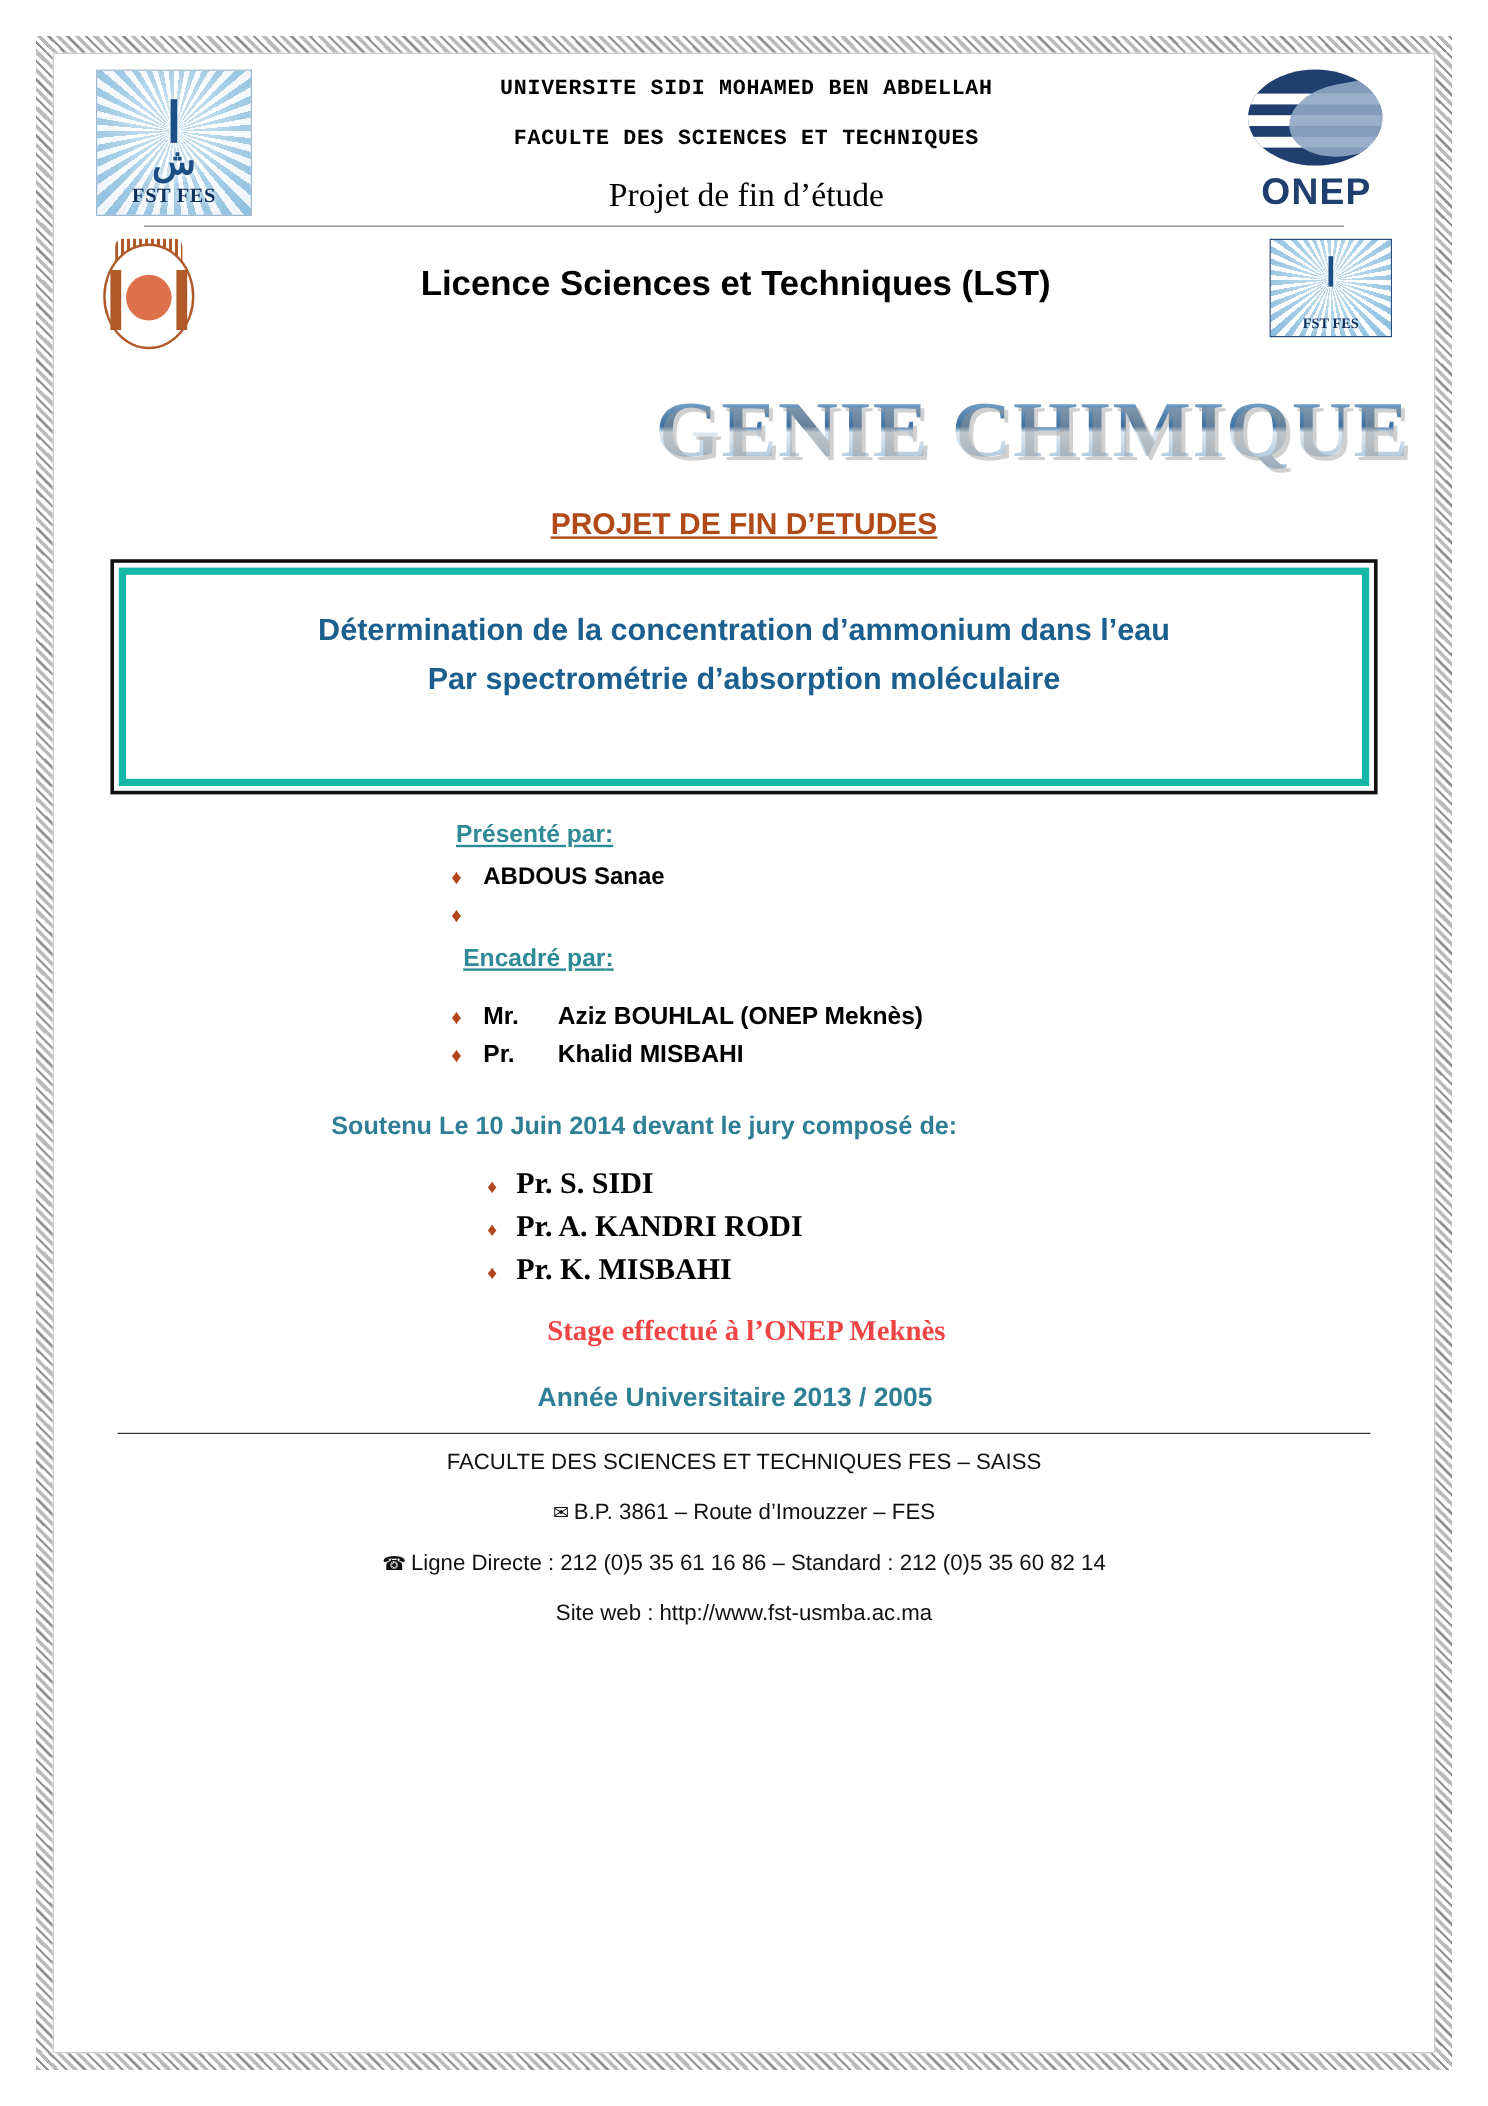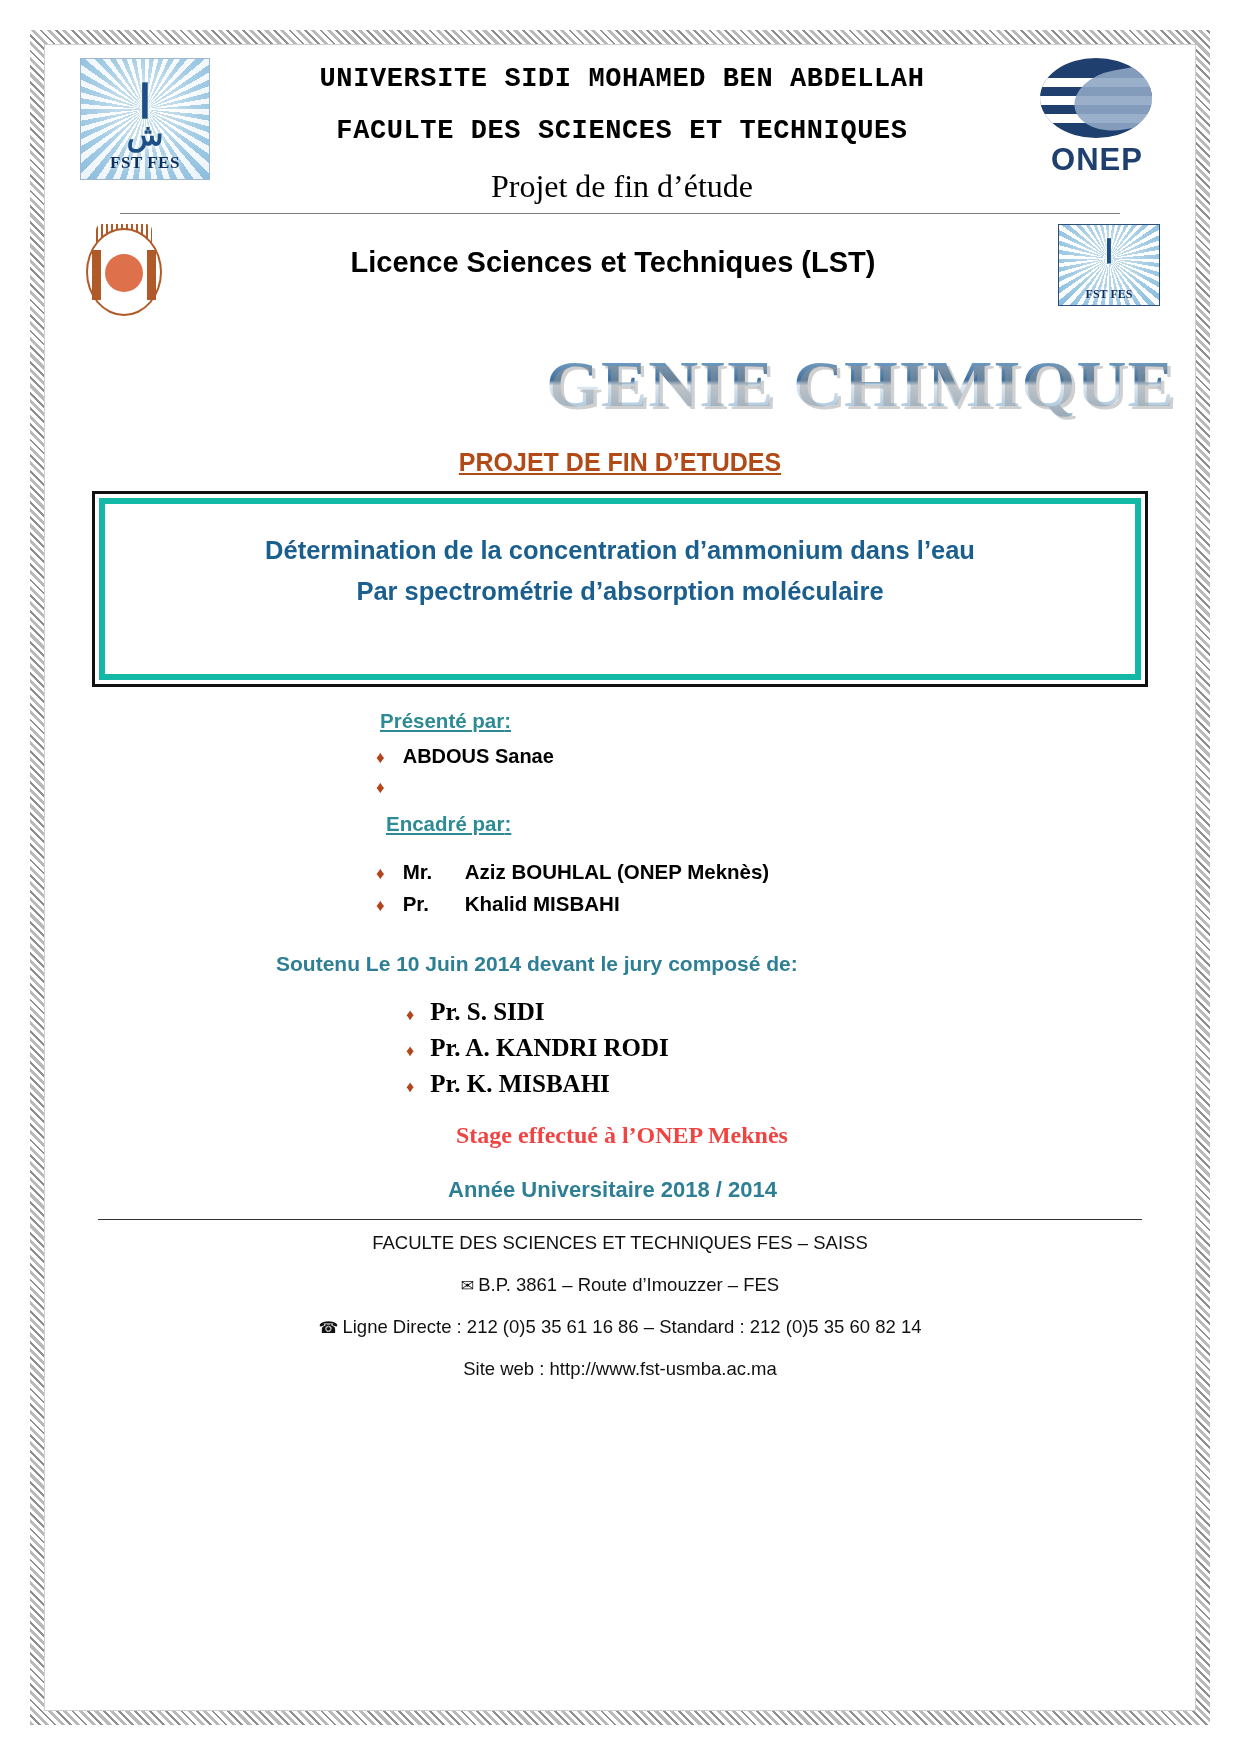--- a/index.html
+++ b/index.html
@@ -112,28 +112,28 @@
 
   .header-titles {
     flex: 1 1 auto;
     text-align: center;
     padding: 6px 10px 0 10px;
   }
   .header-titles .l1,
   .header-titles .l2 {
     font-family: "Liberation Mono", monospace;
     font-weight: bold;
-    font-size: 27px;
+    font-size: 18px;
     letter-spacing: 0.6px;
     color: #000;
     margin-bottom: 22px;
   }
   .header-titles .l3 {
     font-family: "Liberation Serif", serif;
-    font-size: 32px;
+    font-size: 28px;
     color: #000;
   }
 
   .logo-onep {
     width: 126px;
     height: 122px;
     flex: 0 0 auto;
     position: relative;
   }
   .logo-onep .globe {
@@ -543,21 +543,21 @@
       <span class="dia">♦</span>
       <span>Pr.  A.  KANDRI  RODI</span>
     </li>
     <li>
       <span class="dia">♦</span>
       <span>Pr.  K.  MISBAHI</span>
     </li>
   </ul>
 
   <div class="stage">Stage effectué à l’ONEP Meknès</div>
-  <div class="annee">Année Universitaire  2018 / 2014</div>
+  <div class="annee">Année Universitaire  2013 / 2005</div>
 
   <div class="footer">
     <hr>
     <div class="f-line">FACULTE DES SCIENCES ET TECHNIQUES FES – SAISS</div>
     <div class="f-line">
       <span class="ico">✉</span><span>B.P. 3861 – Route d’Imouzzer – FES</span>
     </div>
     <div class="f-line">
       <span class="ico">☎</span><span>Ligne Directe : 212 (0)5 35 61 16 86 – Standard : 212 (0)5 35 60 82 14</span>
     </div>

